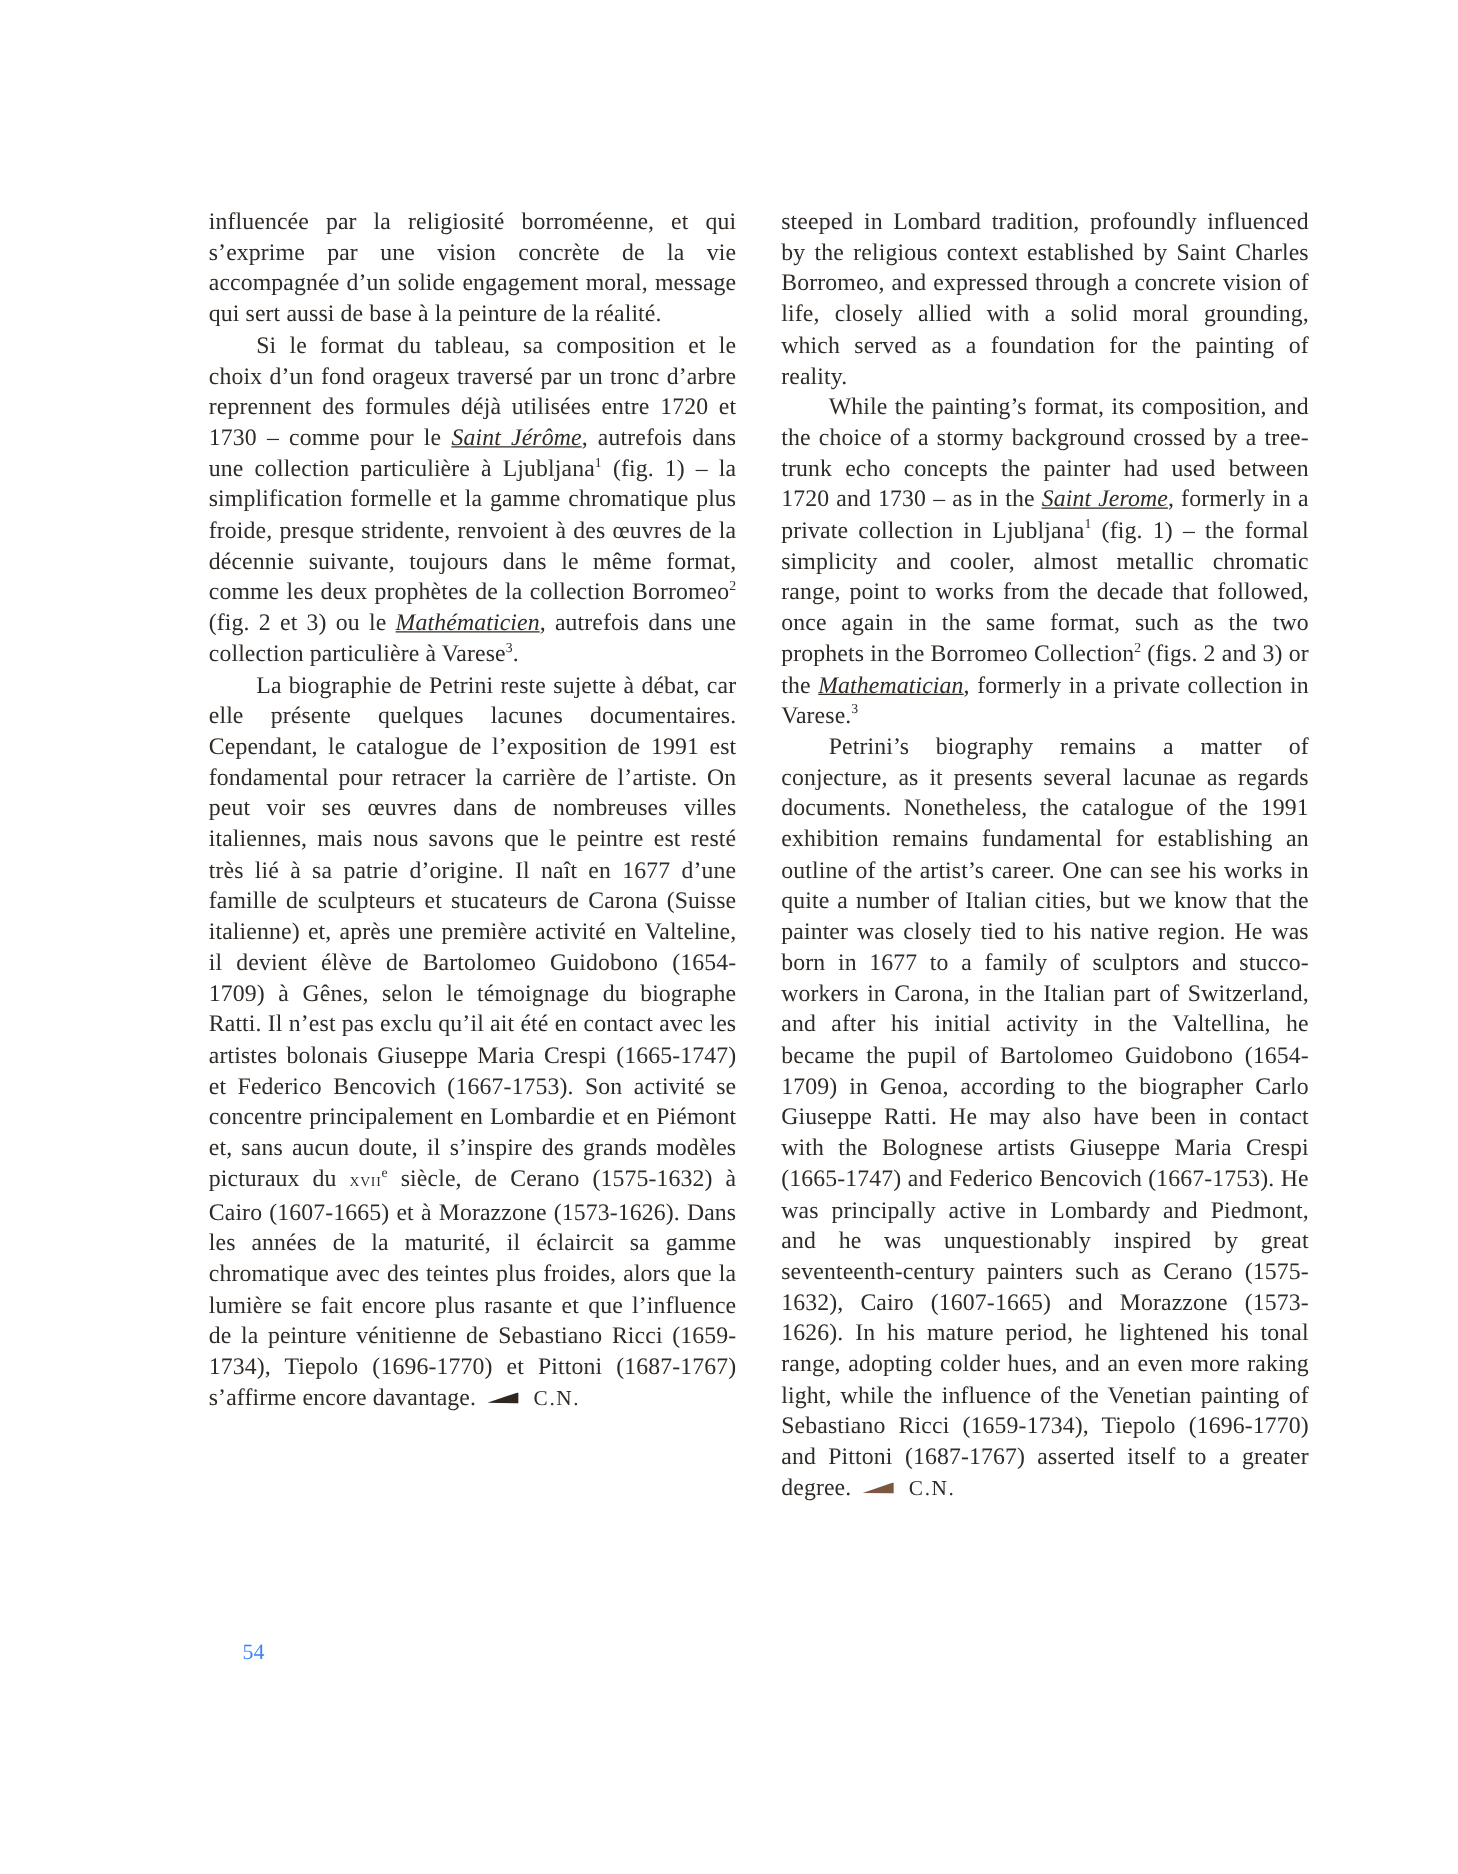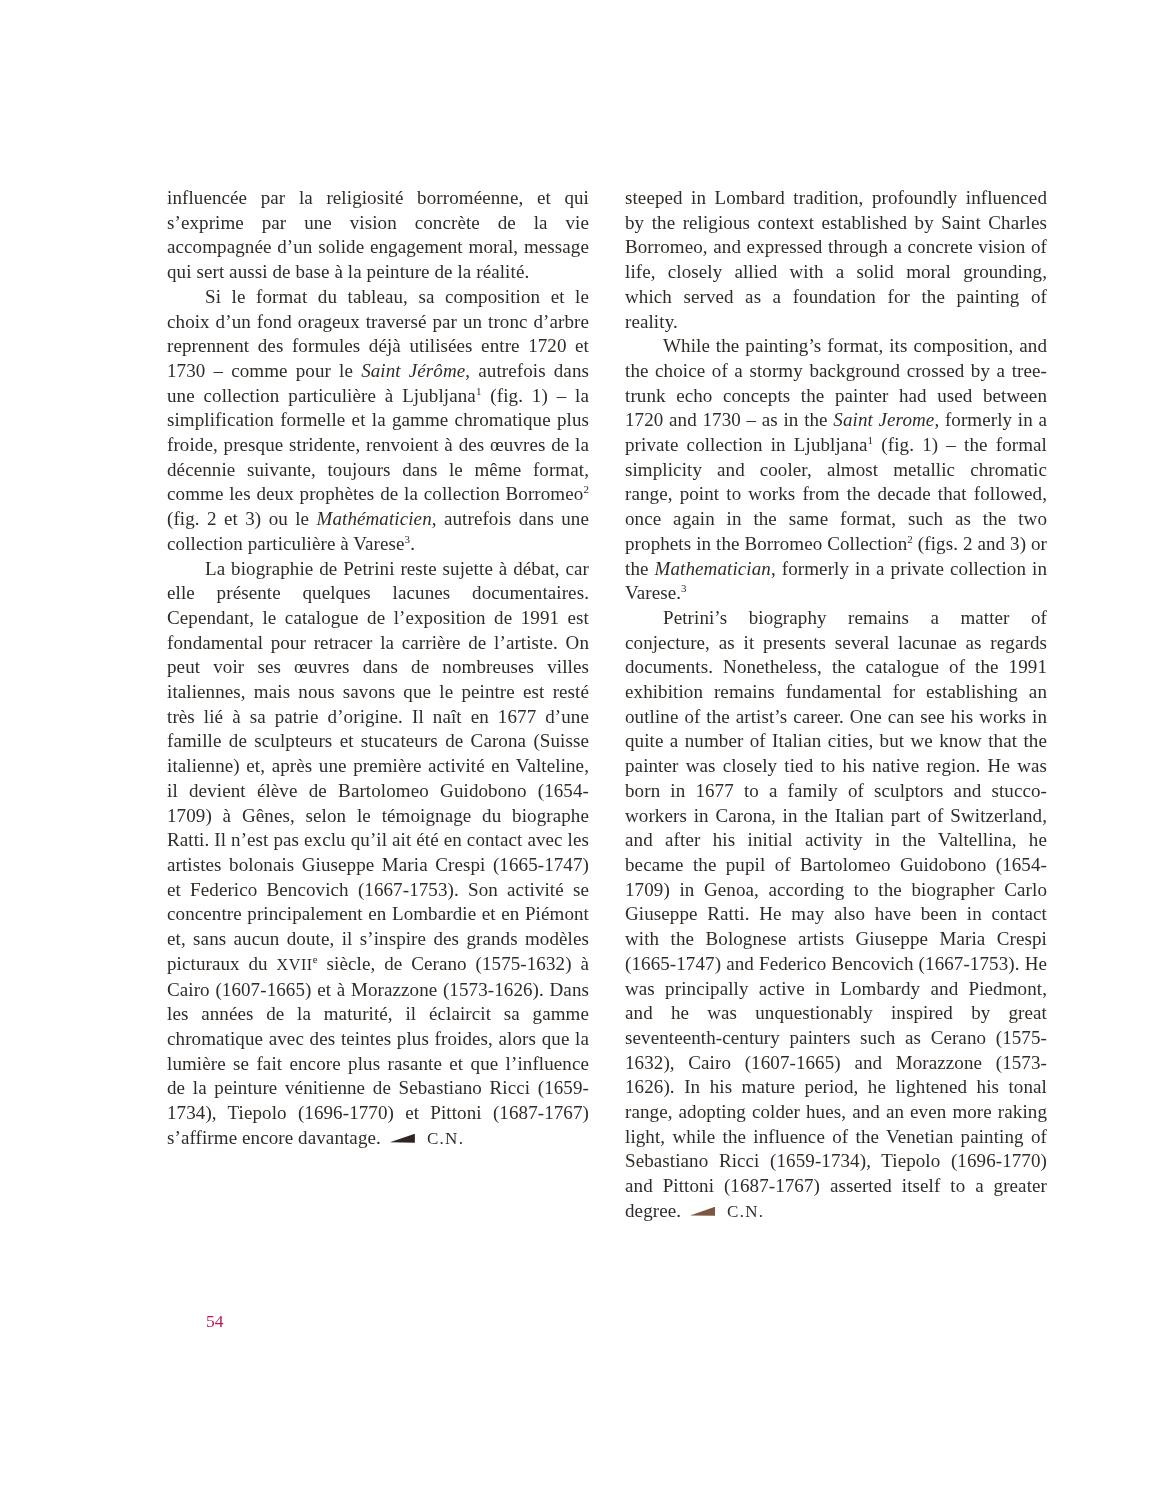--- a/index.html
+++ b/index.html
@@ -3,45 +3,45 @@
 <meta charset="utf-8">
 <style>
   html, body { margin: 0; padding: 0; }
   body {
     width: 1166px; height: 1499px;
     background: #ffffff;
     font-family: "Liberation Serif", "DejaVu Serif", serif;
     color: #302b27;
   }
   .page { position: relative; width: 1166px; height: 1499px; overflow: hidden; background: #ffffff; }
-  .columns { position: absolute; left: 167px; top: 166px; display: flex; gap: 36px; margin-top: 20px; }
+  .columns { position: absolute; left: 167px; top: 166px; display: flex; gap: 36px; }
   .col { width: 422px; }
   .para {
     margin: 0;
     text-align: justify;
     font-size: 19px;
     line-height: 24.7px;
     letter-spacing: 0.1px;
   }
   .para.indent { text-indent: 38px; }
-  .italic { font-style: italic; }
+  .italic { font-style: italic; text-decoration: underline; }
   .sup { font-size: 11px; vertical-align: super; line-height: 0; }
-  .smallcaps { font-size: 16px; letter-spacing: 0.6px; }
+  .smallcaps { font-size: 11px; letter-spacing: 0.6px; }
   .wedge {
     display: inline-block;
     width: 25px; height: 9px;
     margin: 0 12px 1px 9px;
     clip-path: polygon(0 95%, 100% 0, 100% 100%);
   }
   .sig { font-size: 17px; letter-spacing: 1.3px; }
   .pagenum {
     position: absolute;
-    left: 206px; top: 1311px;
+    left: 194px; top: 1311px;
     font-size: 17.5px;
-    color: #be185d;
+    color: #3b82f6;
   }
 </style>
 </head>
 <body>
 
 <div class="page">
   <div class="columns">
     <div class="col">
         <p class="para"><span>influencée par la religiosité borroméenne, et qui s’exprime par une vision concrète de la vie accompagnée d’un solide engagement moral, message qui sert aussi de base à la peinture de la réalité.</span></p>
         <p class="para indent"><span>Si le format du tableau, sa composition et le choix d’un fond orageux traversé par un tronc d’arbre reprennent des formules déjà utilisées entre 1720 et 1730 – comme pour le </span><span class="italic">Saint Jérôme</span><span>, autrefois dans une collection particulière à Ljubljana</span><span class="sup">1</span><span> (fig. 1) – la simplification formelle et la gamme chromatique plus froide, presque stridente, renvoient à des œuvres de la décennie suivante, toujours dans le même format, comme les deux prophètes de la collection Borromeo</span><span class="sup">2</span><span> (fig. 2 et 3) ou le </span><span class="italic">Mathématicien</span><span>, autrefois dans une collection particulière à Varese</span><span class="sup">3</span><span>.</span></p>

